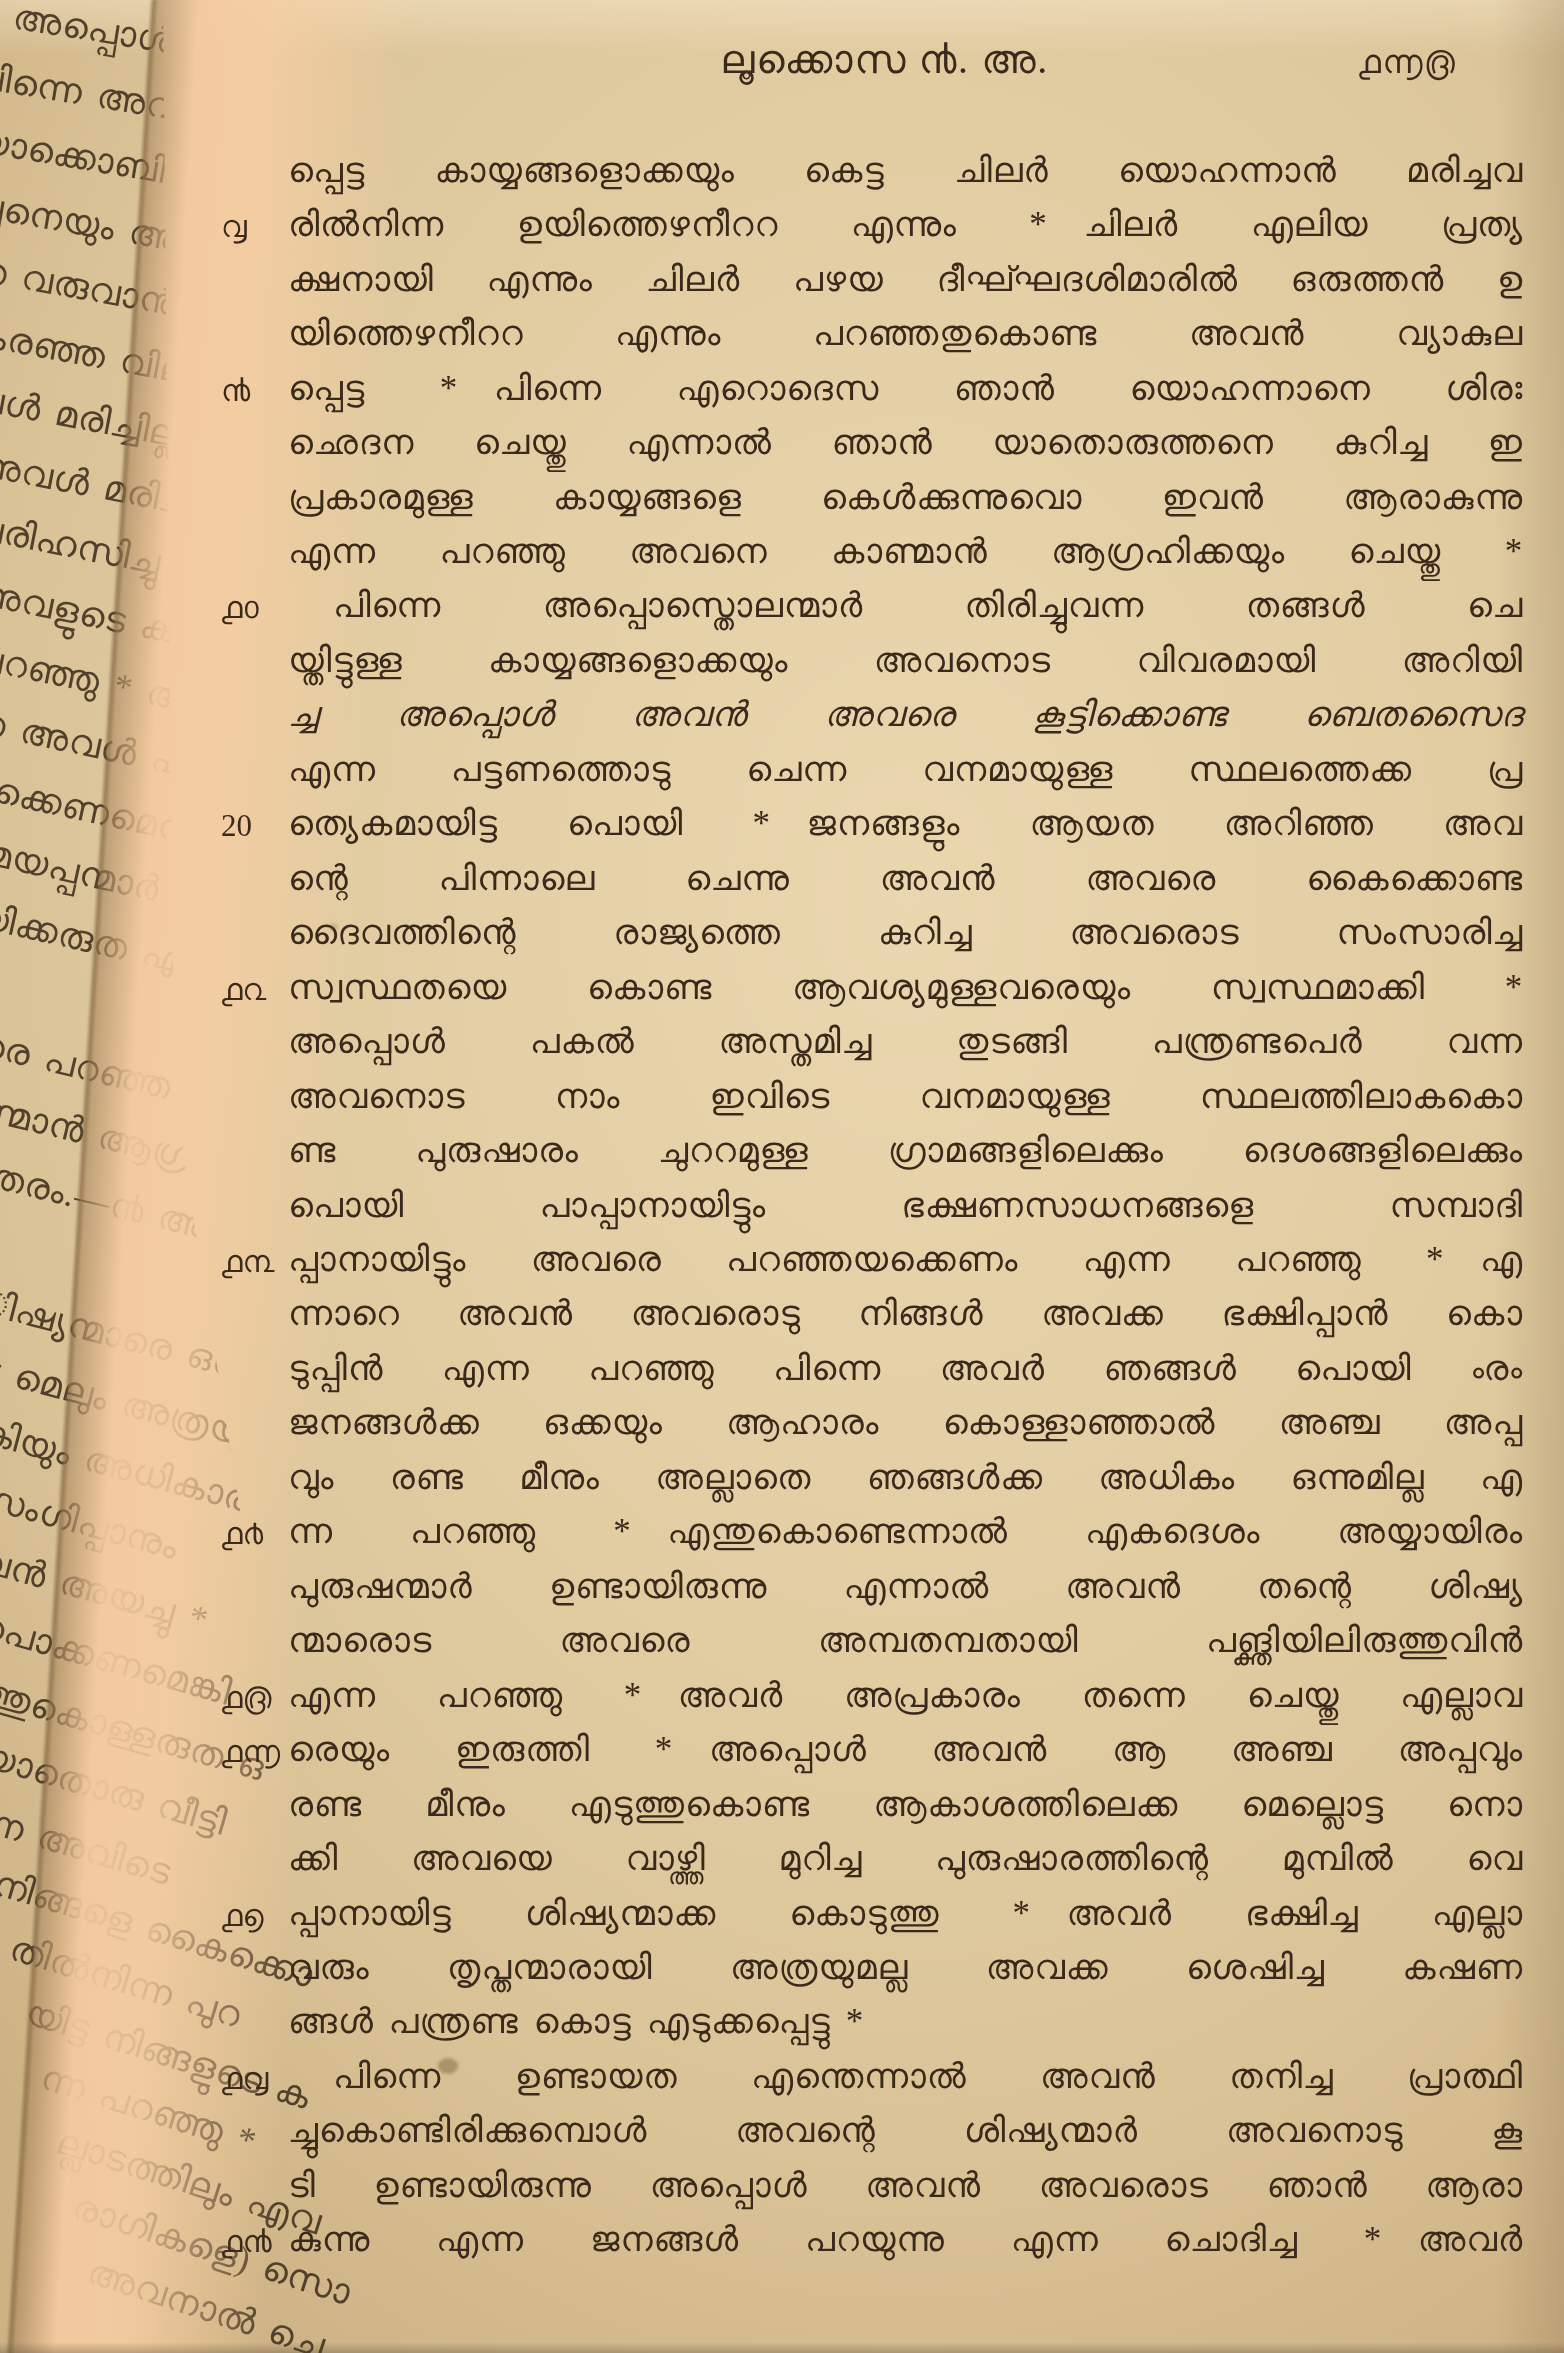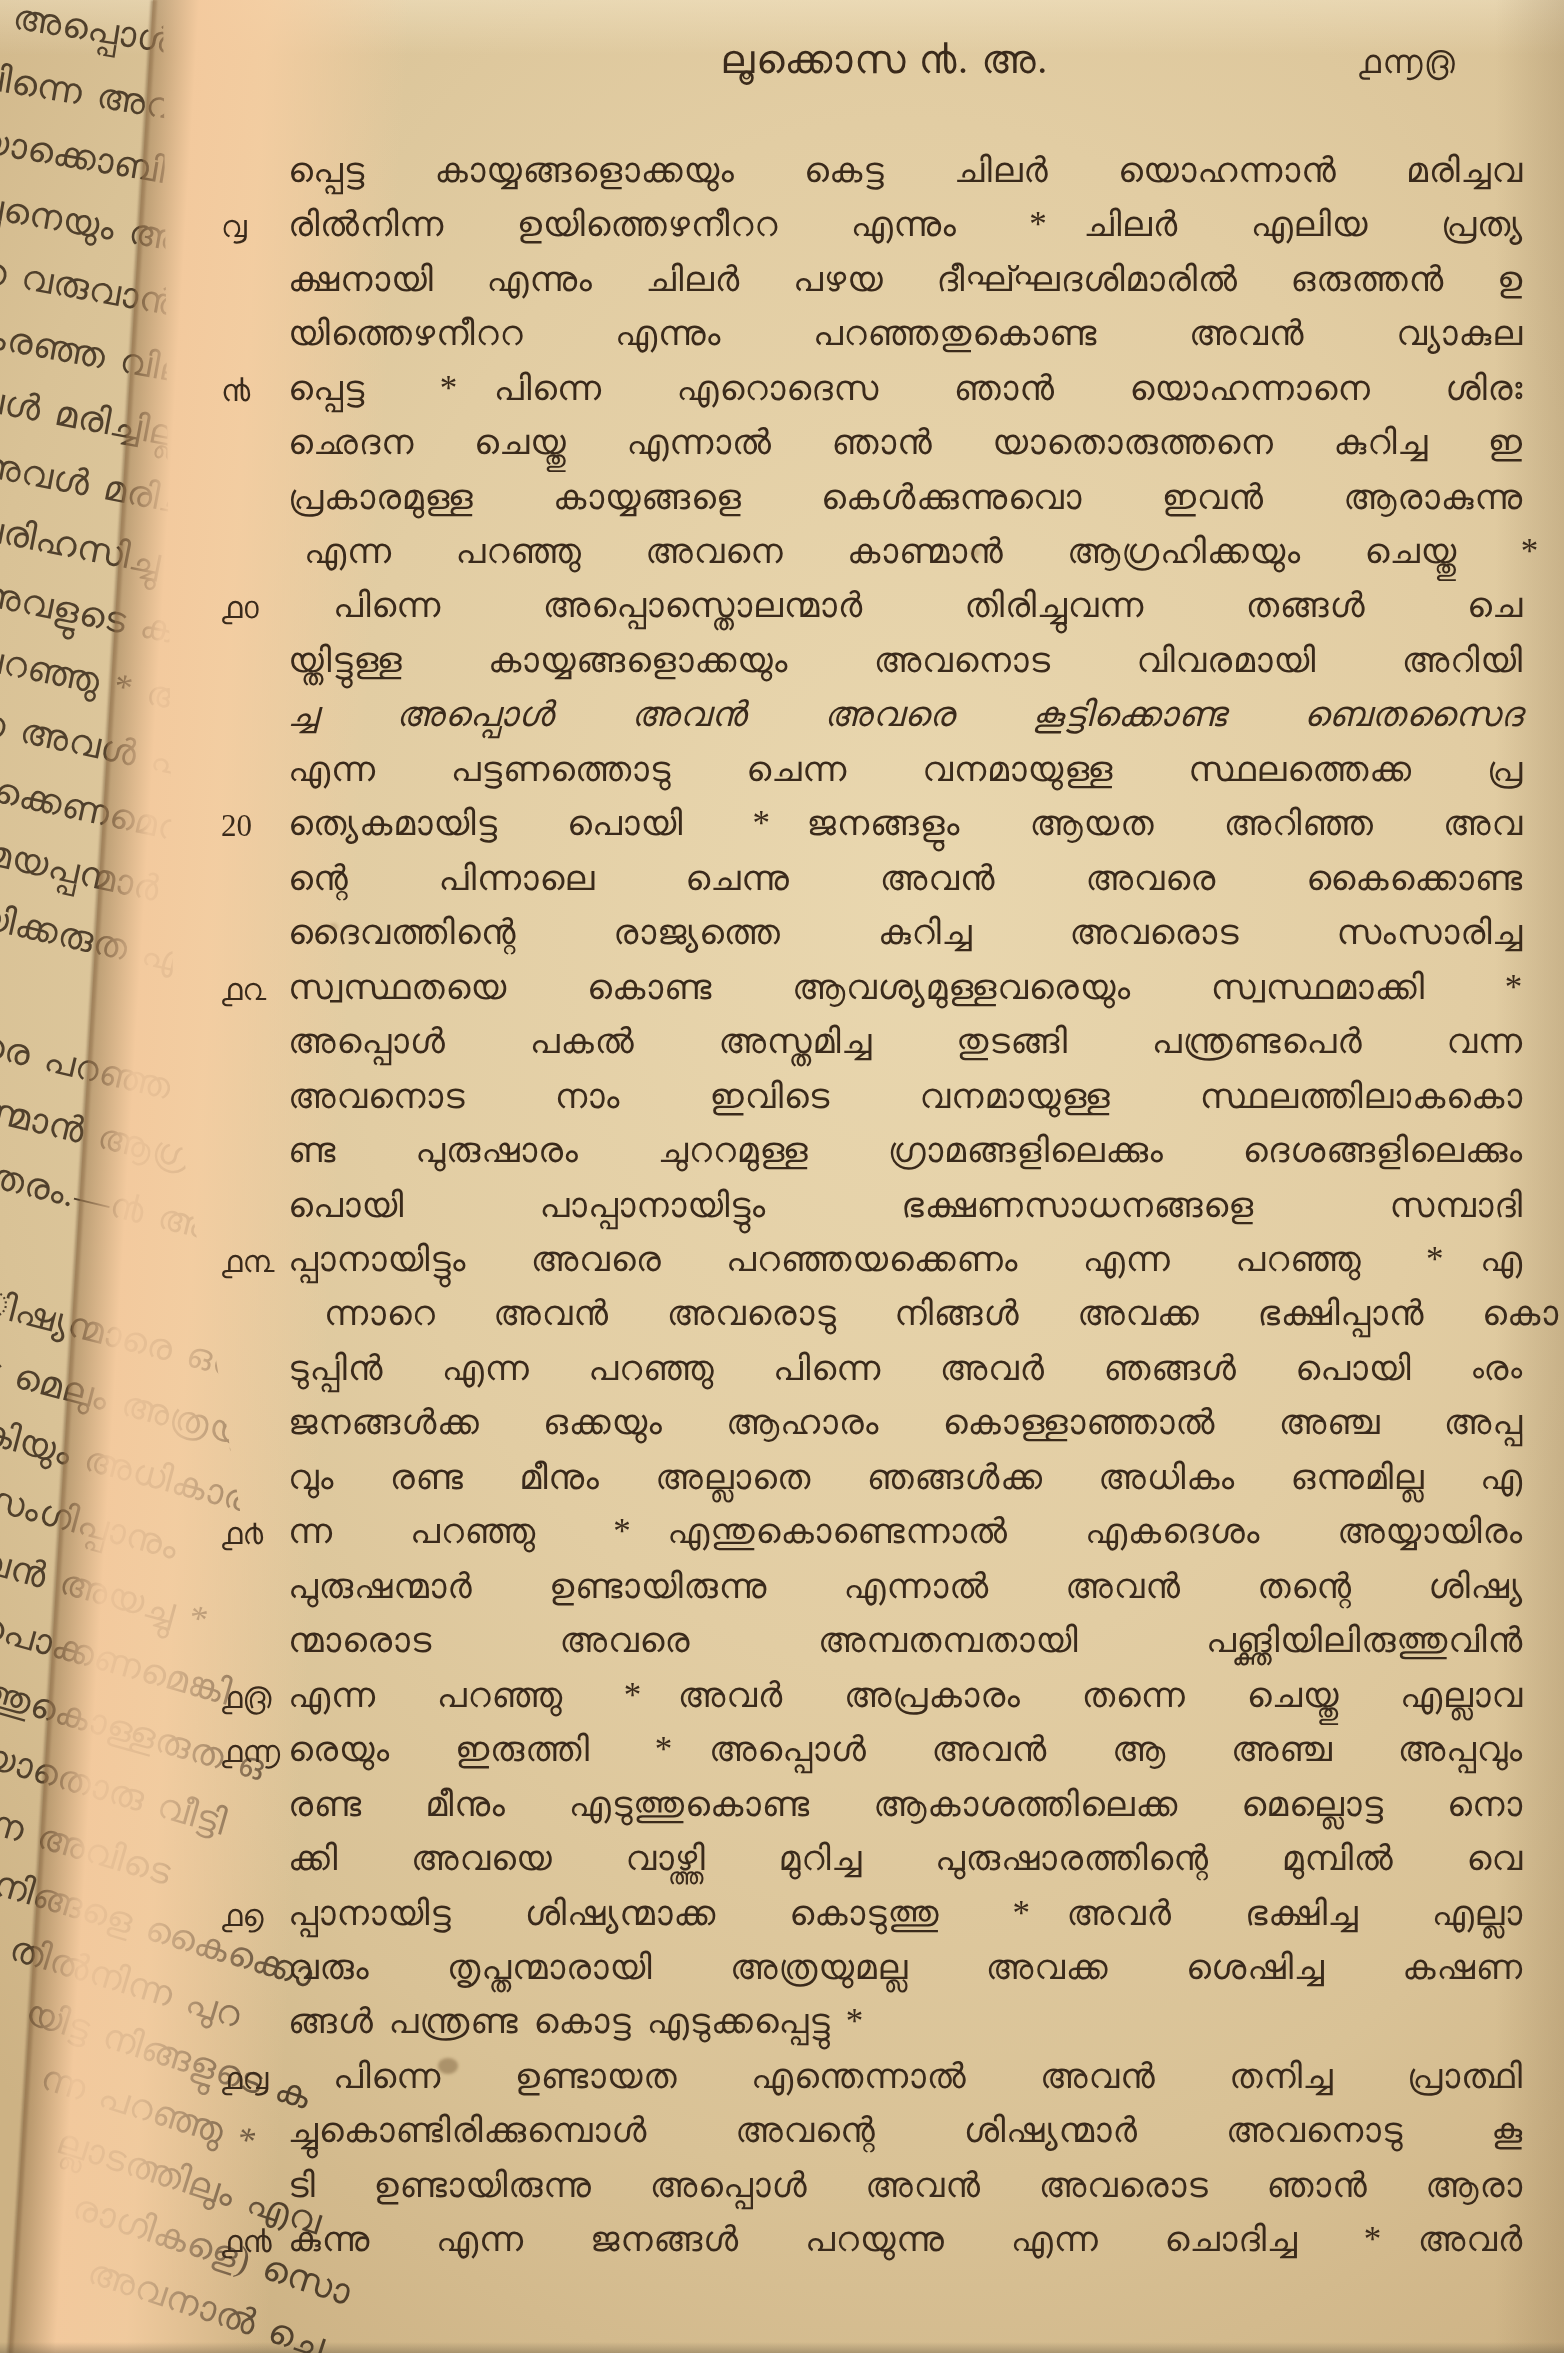--- a/index.html
+++ b/index.html
@@ -115,35 +115,35 @@
   <div id="header-pagenum">൧൬൫</div>
 
   <div id="body-lines">
       <div class="bodyline" style="top: 145px;">പ്പെട്ട കായ്യങ്ങളൊക്കയും കെട്ട ചിലർ യൊഹന്നാൻ മരിച്ചവ</div>
       <div class="bodyline" style="top: 199px;"><span class="vnum">൮</span>രിൽനിന്ന ഉയിത്തെഴനീററ എന്നും * ചിലർ എലിയ പ്രത്യ</div>
       <div class="bodyline" style="top: 254px;">ക്ഷനായി എന്നും ചിലർ പഴയ ദീഘ്ഘദശിമാരിൽ ഒരുത്തൻ ഉ</div>
       <div class="bodyline" style="top: 308px;">യിത്തെഴനീററ എന്നും പറഞ്ഞതുകൊണ്ട അവൻ വ്യാകുല</div>
       <div class="bodyline" style="top: 363px;"><span class="vnum">൯</span>പ്പെട്ട * പിന്നെ എറൊദെസ ഞാൻ യൊഹന്നാനെ ശിരഃ</div>
       <div class="bodyline" style="top: 417px;">ഛെദന ചെയ്തു എന്നാൽ ഞാൻ യാതൊരുത്തനെ കുറിച്ച ഇ</div>
       <div class="bodyline" style="top: 472px;">പ്രകാരമുള്ള കായ്യങ്ങളെ കെൾക്കുന്നുവൊ ഇവൻ ആരാകുന്നു</div>
-      <div class="bodyline" style="top: 526px; margin-left: 16px;">എന്ന പറഞ്ഞു അവനെ കാണ്മാൻ ആഗ്രഹിക്കയും ചെയ്തു *</div>
+      <div class="bodyline" style="top: 526px;">എന്ന പറഞ്ഞു അവനെ കാണ്മാൻ ആഗ്രഹിക്കയും ചെയ്തു *</div>
       <div class="bodyline indent" style="top: 580px;"><span class="vnum">൧൦</span>പിന്നെ അപ്പൊസ്തൊലന്മാർ തിരിച്ചുവന്ന തങ്ങൾ ചെ</div>
       <div class="bodyline" style="top: 635px;">യ്തിട്ടുള്ള കായ്യങ്ങളൊക്കയും അവനൊട വിവരമായി അറിയി</div>
       <div class="bodyline" style="top: 689px; font-style: italic;">ച്ച അപ്പൊൾ അവൻ അവരെ കൂട്ടിക്കൊണ്ട ബെതസൈദ</div>
       <div class="bodyline" style="top: 744px;">എന്ന പട്ടണത്തൊടു ചെന്ന വനമായുള്ള സ്ഥലത്തെക്ക പ്ര</div>
       <div class="bodyline" style="top: 798px;"><span class="vnum">20</span>ത്യെകമായിട്ട പൊയി * ജനങ്ങളും ആയത അറിഞ്ഞ അവ</div>
       <div class="bodyline" style="top: 853px;">ന്റെ പിന്നാലെ ചെന്നു അവൻ അവരെ കൈക്കൊണ്ട</div>
       <div class="bodyline" style="top: 907px;">ദൈവത്തിന്റെ രാജ്യത്തെ കുറിച്ച അവരൊട സംസാരിച്ച</div>
       <div class="bodyline" style="top: 962px;"><span class="vnum">൧൨</span>സ്വസ്ഥതയെ കൊണ്ട ആവശ്യമുള്ളവരെയും സ്വസ്ഥമാക്കി *</div>
       <div class="bodyline" style="top: 1016px;">അപ്പൊൾ പകൽ അസ്തമിച്ച തുടങ്ങി പന്ത്രണ്ടപെർ വന്ന</div>
       <div class="bodyline" style="top: 1071px;">അവനൊട നാം ഇവിടെ വനമായുള്ള സ്ഥലത്തിലാകകൊ</div>
       <div class="bodyline" style="top: 1125px;">ണ്ട പുരുഷാരം ചുററമുള്ള ഗ്രാമങ്ങളിലെക്കും ദെശങ്ങളിലെക്കും</div>
       <div class="bodyline" style="top: 1180px;">പൊയി പാപ്പാനായിട്ടും ഭക്ഷണസാധനങ്ങളെ സമ്പാദി</div>
       <div class="bodyline" style="top: 1234px;"><span class="vnum">൧൩</span>പ്പാനായിട്ടും അവരെ പറഞ്ഞയക്കെണം എന്ന പറഞ്ഞു * എ</div>
-      <div class="bodyline" style="top: 1288px; margin-left: 36px;">ന്നാറെ അവൻ അവരൊടു നിങ്ങൾ അവക്ക ഭക്ഷിപ്പാൻ കൊ</div>
+      <div class="bodyline" style="top: 1288px;">ന്നാറെ അവൻ അവരൊടു നിങ്ങൾ അവക്ക ഭക്ഷിപ്പാൻ കൊ</div>
       <div class="bodyline" style="top: 1343px;">ടുപ്പിൻ എന്ന പറഞ്ഞു പിന്നെ അവർ ഞങ്ങൾ പൊയി ൟ</div>
       <div class="bodyline" style="top: 1397px;">ജനങ്ങൾക്ക ഒക്കയും ആഹാരം കൊള്ളാഞ്ഞാൽ അഞ്ച അപ്പ</div>
       <div class="bodyline" style="top: 1452px;">വും രണ്ട മീനും അല്ലാതെ ഞങ്ങൾക്ക അധികം ഒന്നുമില്ല എ</div>
       <div class="bodyline" style="top: 1506px; font-family: Liberation Serif, serif;"><span class="vnum">൧൪</span>ന്ന പറഞ്ഞു * എന്തുകൊണ്ടെന്നാൽ എകദെശം അയ്യായിരം</div>
       <div class="bodyline" style="top: 1561px;">പുരുഷന്മാർ ഉണ്ടായിരുന്നു എന്നാൽ അവൻ തന്റെ ശിഷ്യ</div>
       <div class="bodyline" style="top: 1615px;">ന്മാരൊട അവരെ അമ്പതമ്പതായി പങ്ക്തിയിലിരുത്തുവിൻ</div>
       <div class="bodyline" style="top: 1670px;"><span class="vnum">൧൫</span>എന്ന പറഞ്ഞു * അവർ അപ്രകാരം തന്നെ ചെയ്തു എല്ലാവ</div>
       <div class="bodyline" style="top: 1724px;"><span class="vnum">൧൬</span>രെയും ഇരുത്തി * അപ്പൊൾ അവൻ ആ അഞ്ച അപ്പവും</div>
       <div class="bodyline" style="top: 1779px;">രണ്ട മീനും എടുത്തുകൊണ്ട ആകാശത്തിലെക്ക മെല്ലൊട്ട നൊ</div>
       <div class="bodyline" style="top: 1833px;">ക്കി അവയെ വാഴ്ത്തി മുറിച്ച പുരുഷാരത്തിന്റെ മുമ്പിൽ വെ</div>

